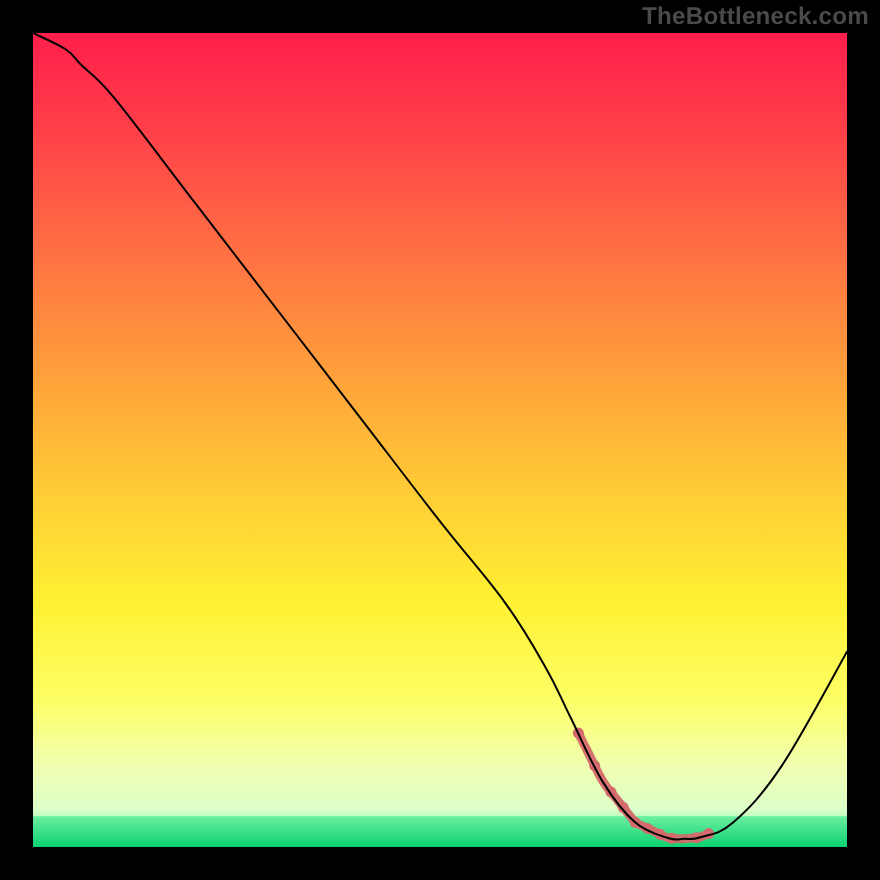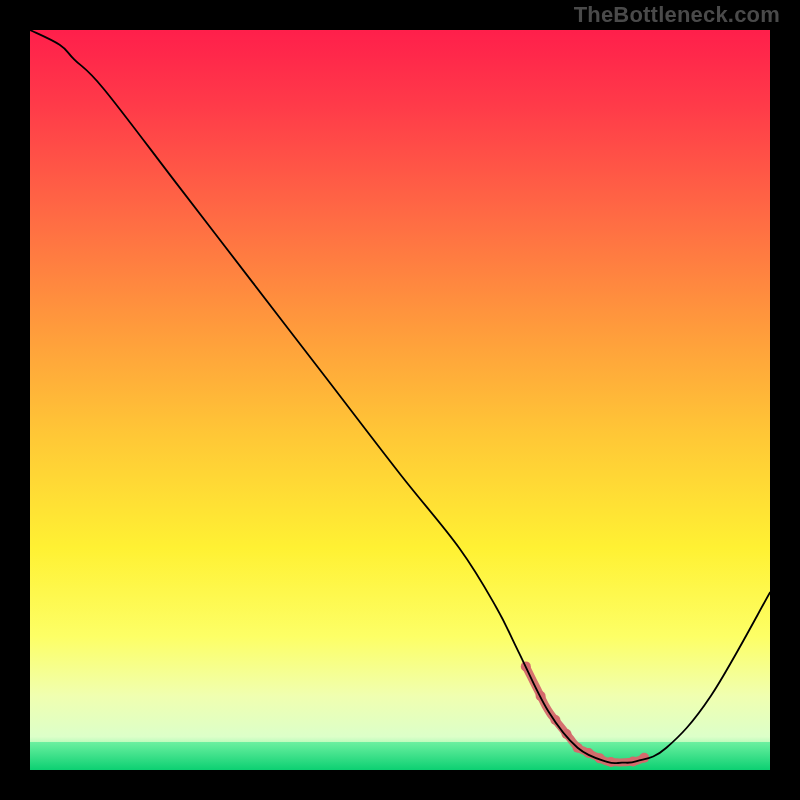--- a/index.html
+++ b/index.html
@@ -13,21 +13,21 @@
   }
   .frame {
     position: relative;
     width: 800px;
     height: 800px;
     background: #000;
   }
   .watermark {
     position: absolute;
     top: 2px;
-    right: 20px;
+    right: 10px;
     color: #4a4a4a;
     font-size: 22px;
     font-weight: bold;
     letter-spacing: 0.2px;
     z-index: 30;
     user-select: none;
   }
   .plot {
     position: absolute;
     left: 30px;

